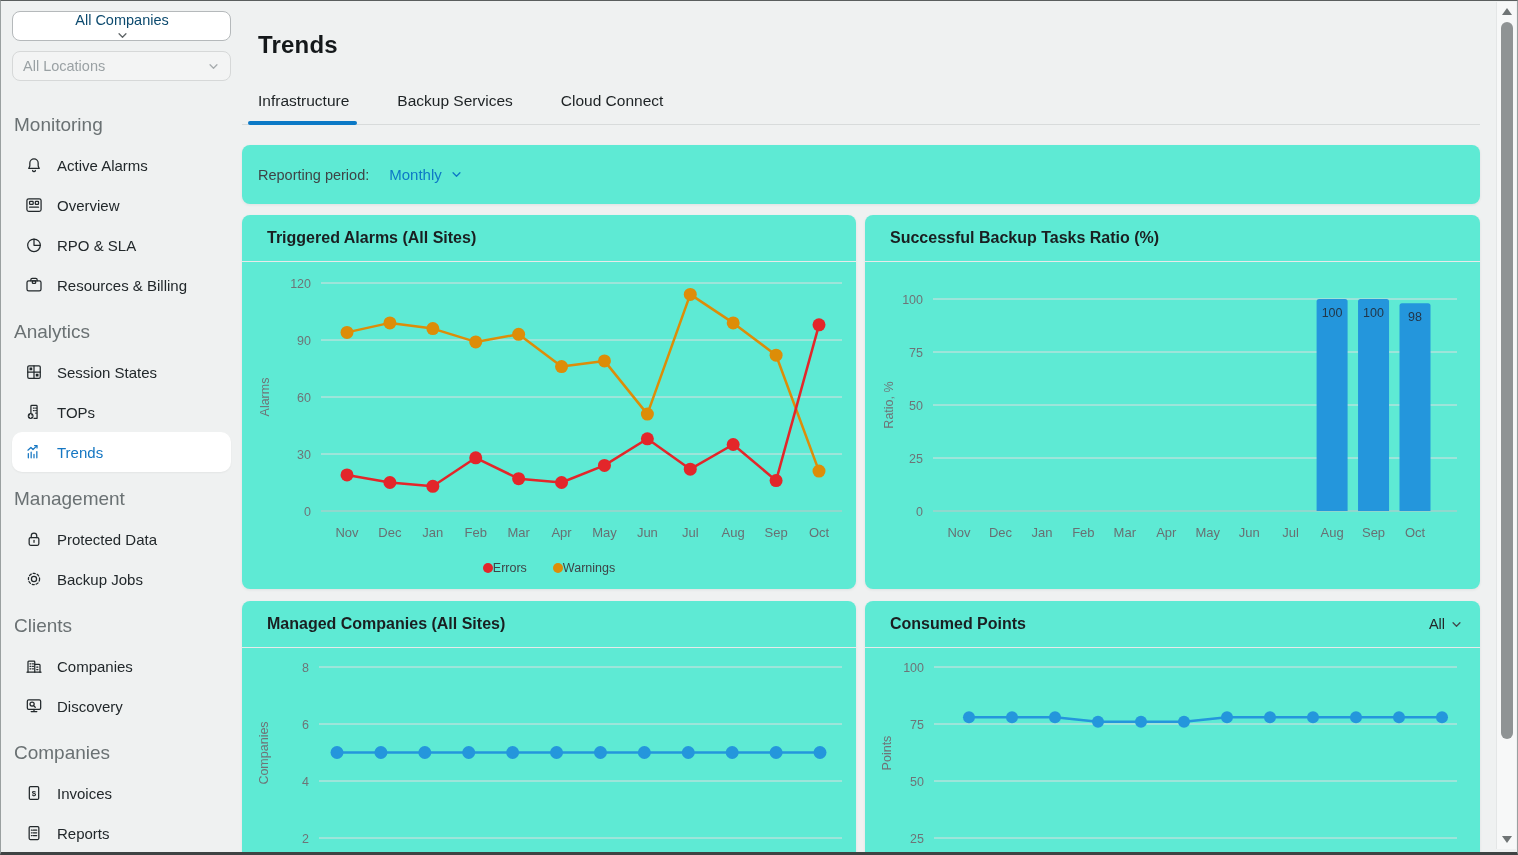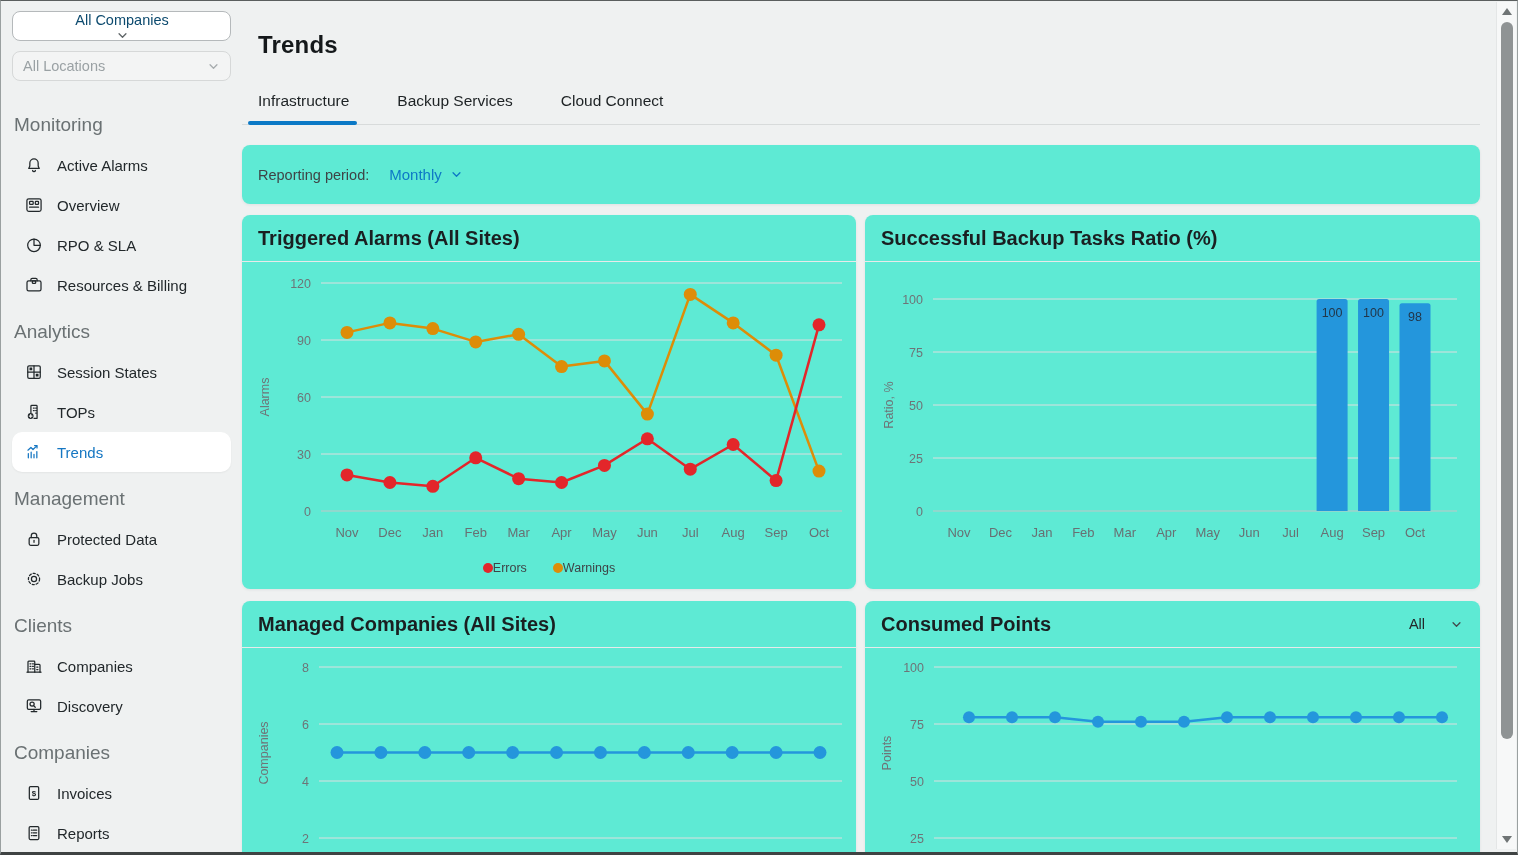--- a/index.html
+++ b/index.html
@@ -34,22 +34,22 @@
                        height:4px; border-radius:3px; background:#0b79c6; }
   .card { background:#5eead4; border-radius:8px; box-shadow:0 1px 3px rgba(31,35,37,.07); overflow:hidden; }
   .period-card { margin-top:20px; height:59px; display:flex; align-items:center; padding:0 16px; }
   .period-label { font-size:14.5px; color:#3e4446; }
   .period-value { display:flex; align-items:center; gap:7px; margin-left:20px;
                   color:#0d79c6; font-size:15px; cursor:pointer; }
   .grid { display:grid; grid-template-columns:614px 615px; gap:12px 9px; margin-top:11px; }
   .chart-card { height:374px; }
   .card-header { height:47px; padding:0 16px; display:flex; align-items:center;
                  justify-content:space-between; border-bottom:1px solid #e8eaea; }
-  .card-title { font-size:20px; font-weight:bold; color:#1a1f21; }
-  .card-filter { display:flex; align-items:center; gap:24px; font-size:14.5px; color:#23282a; cursor:pointer; }
+  .card-title { font-size:16px; font-weight:bold; color:#1a1f21;margin-left:9px; }
+  .card-filter { display:flex; align-items:center; gap:4px; font-size:14.5px; color:#23282a; cursor:pointer; }
   .card-body { position:relative; }
   svg.chart { display:block; }
   svg.chart text { font-family:"Liberation Sans","DejaVu Sans",sans-serif; }
   .chart-legend { position:absolute; left:0; right:0; bottom:13px; display:flex;
                   justify-content:center; gap:26px; }
   .legend-item { display:flex; align-items:center; gap:0; font-size:12.5px; color:#3e4447; }
   .legend-dot { width:10px; height:10px; border-radius:50%; display:inline-block; }
 
   
   .scrollbar { position:absolute; top:1px; right:1px; bottom:3px; width:20px;

